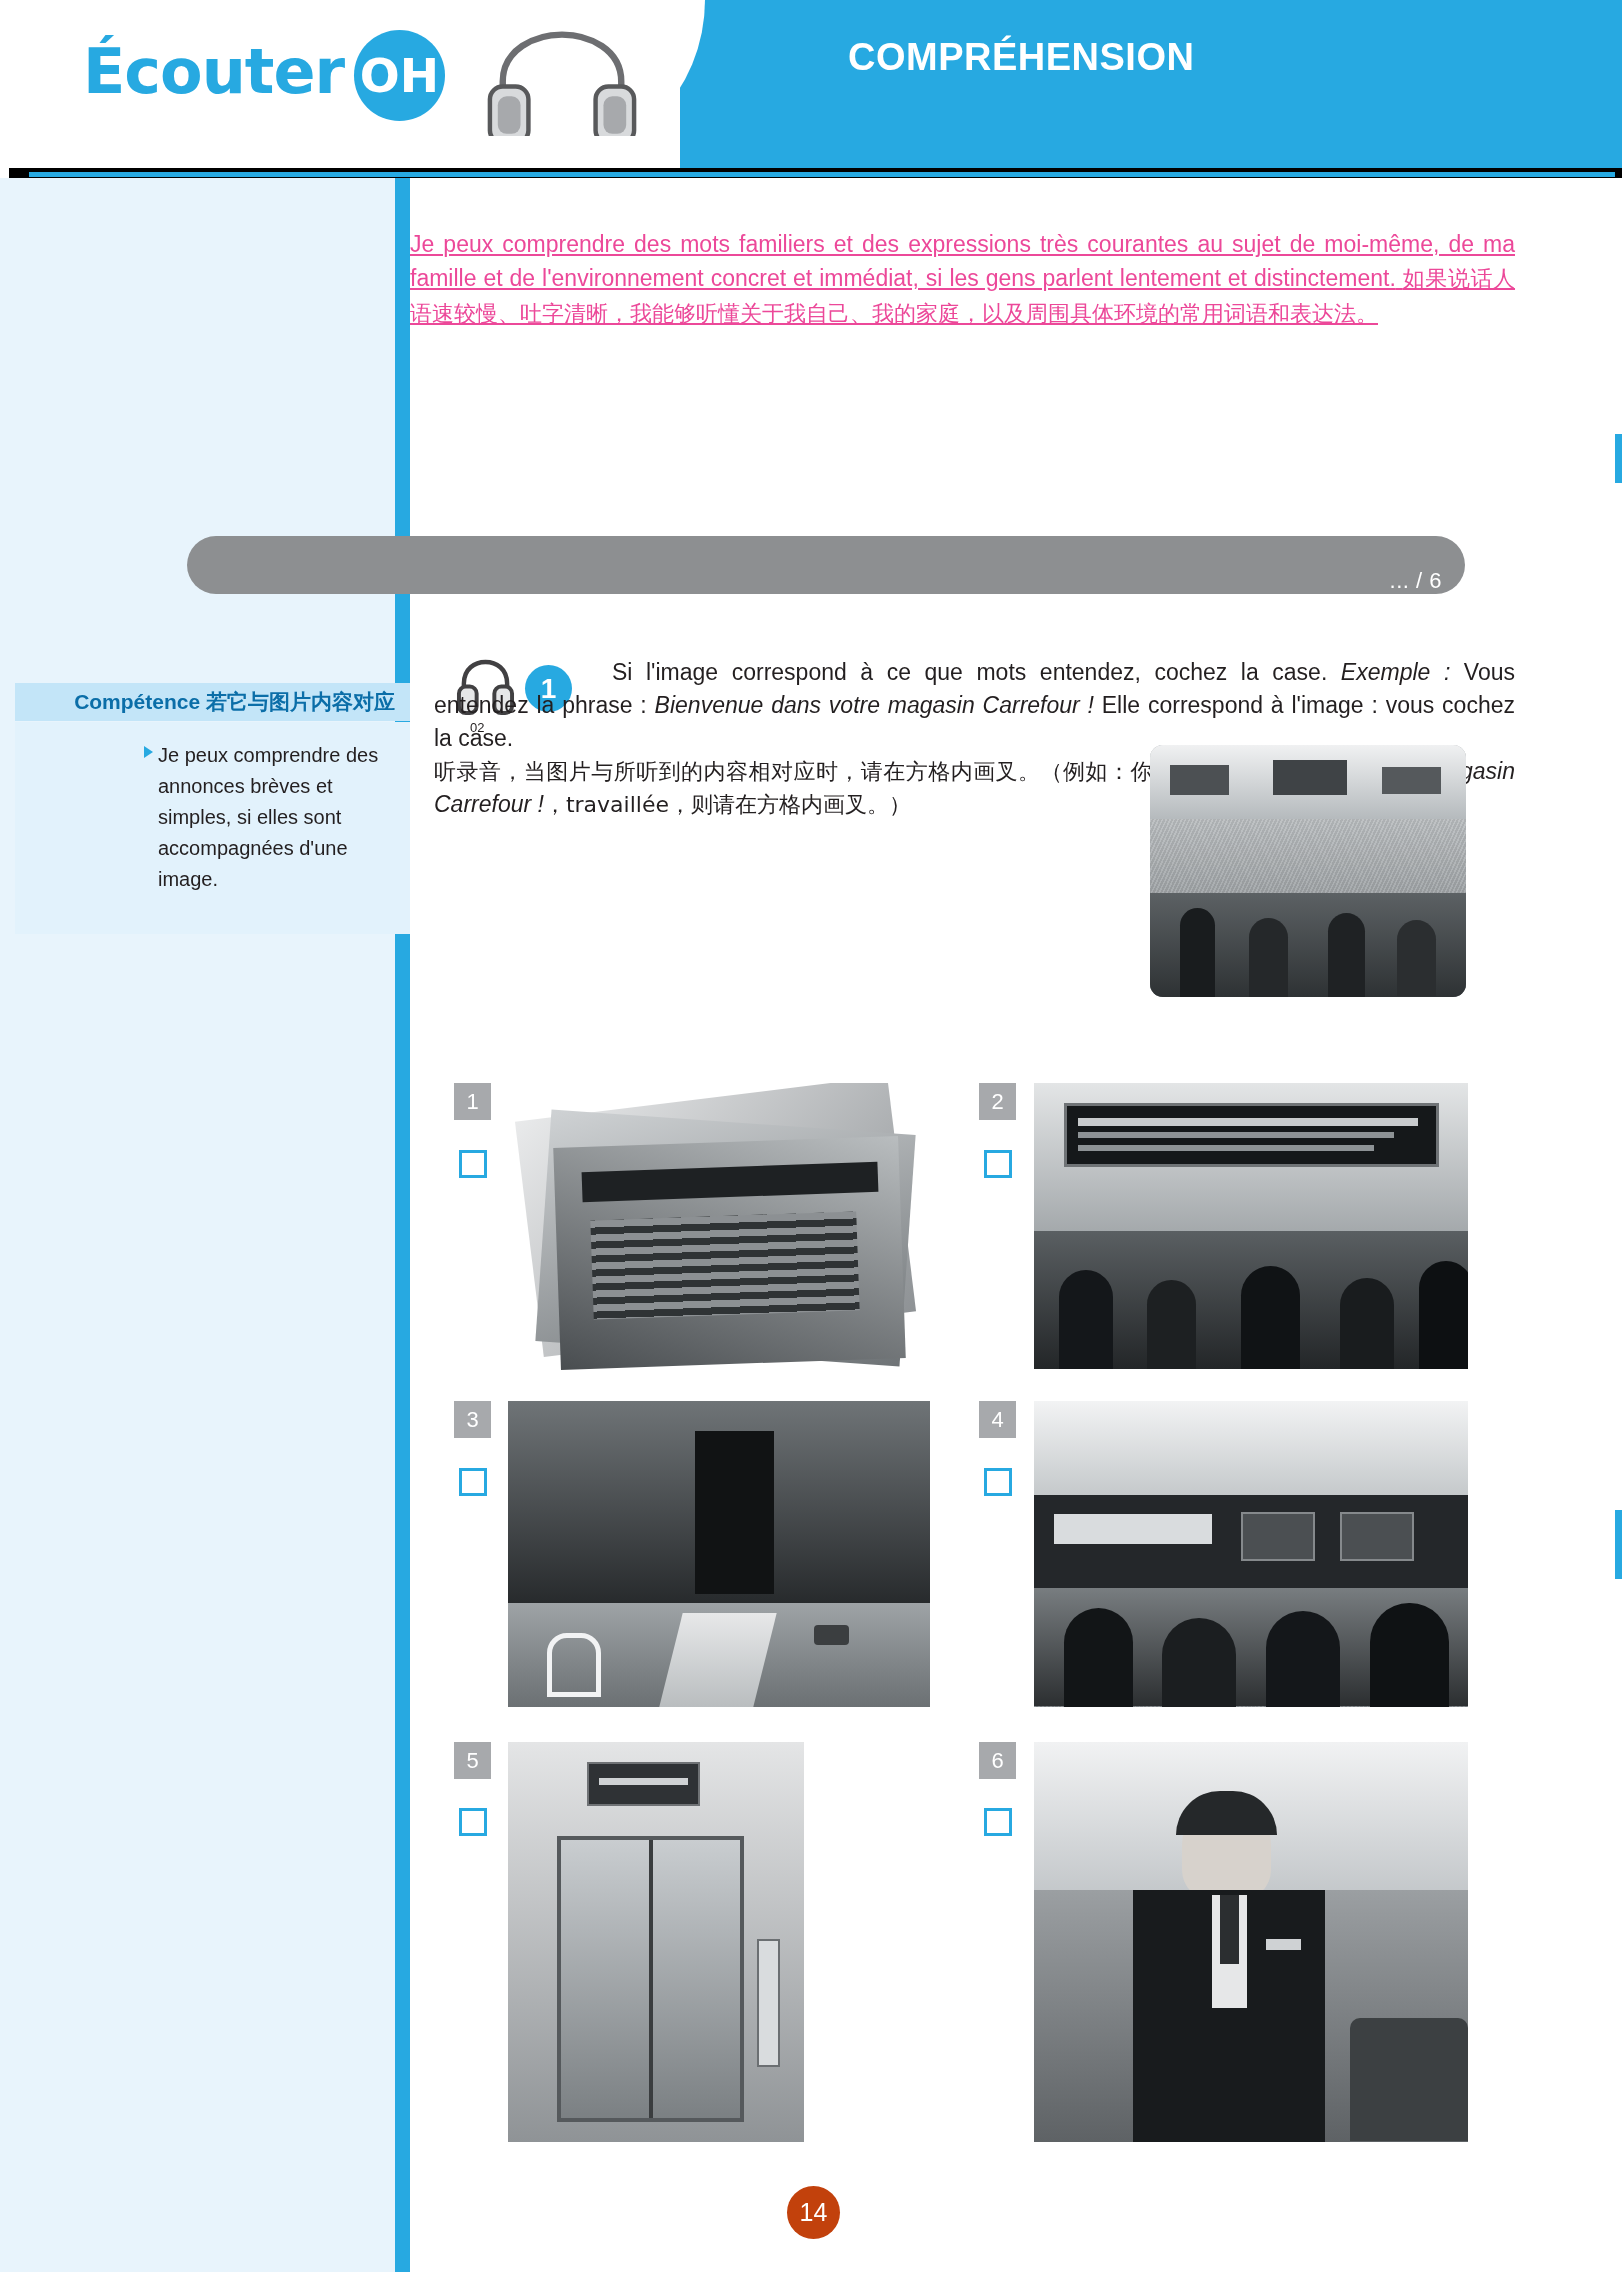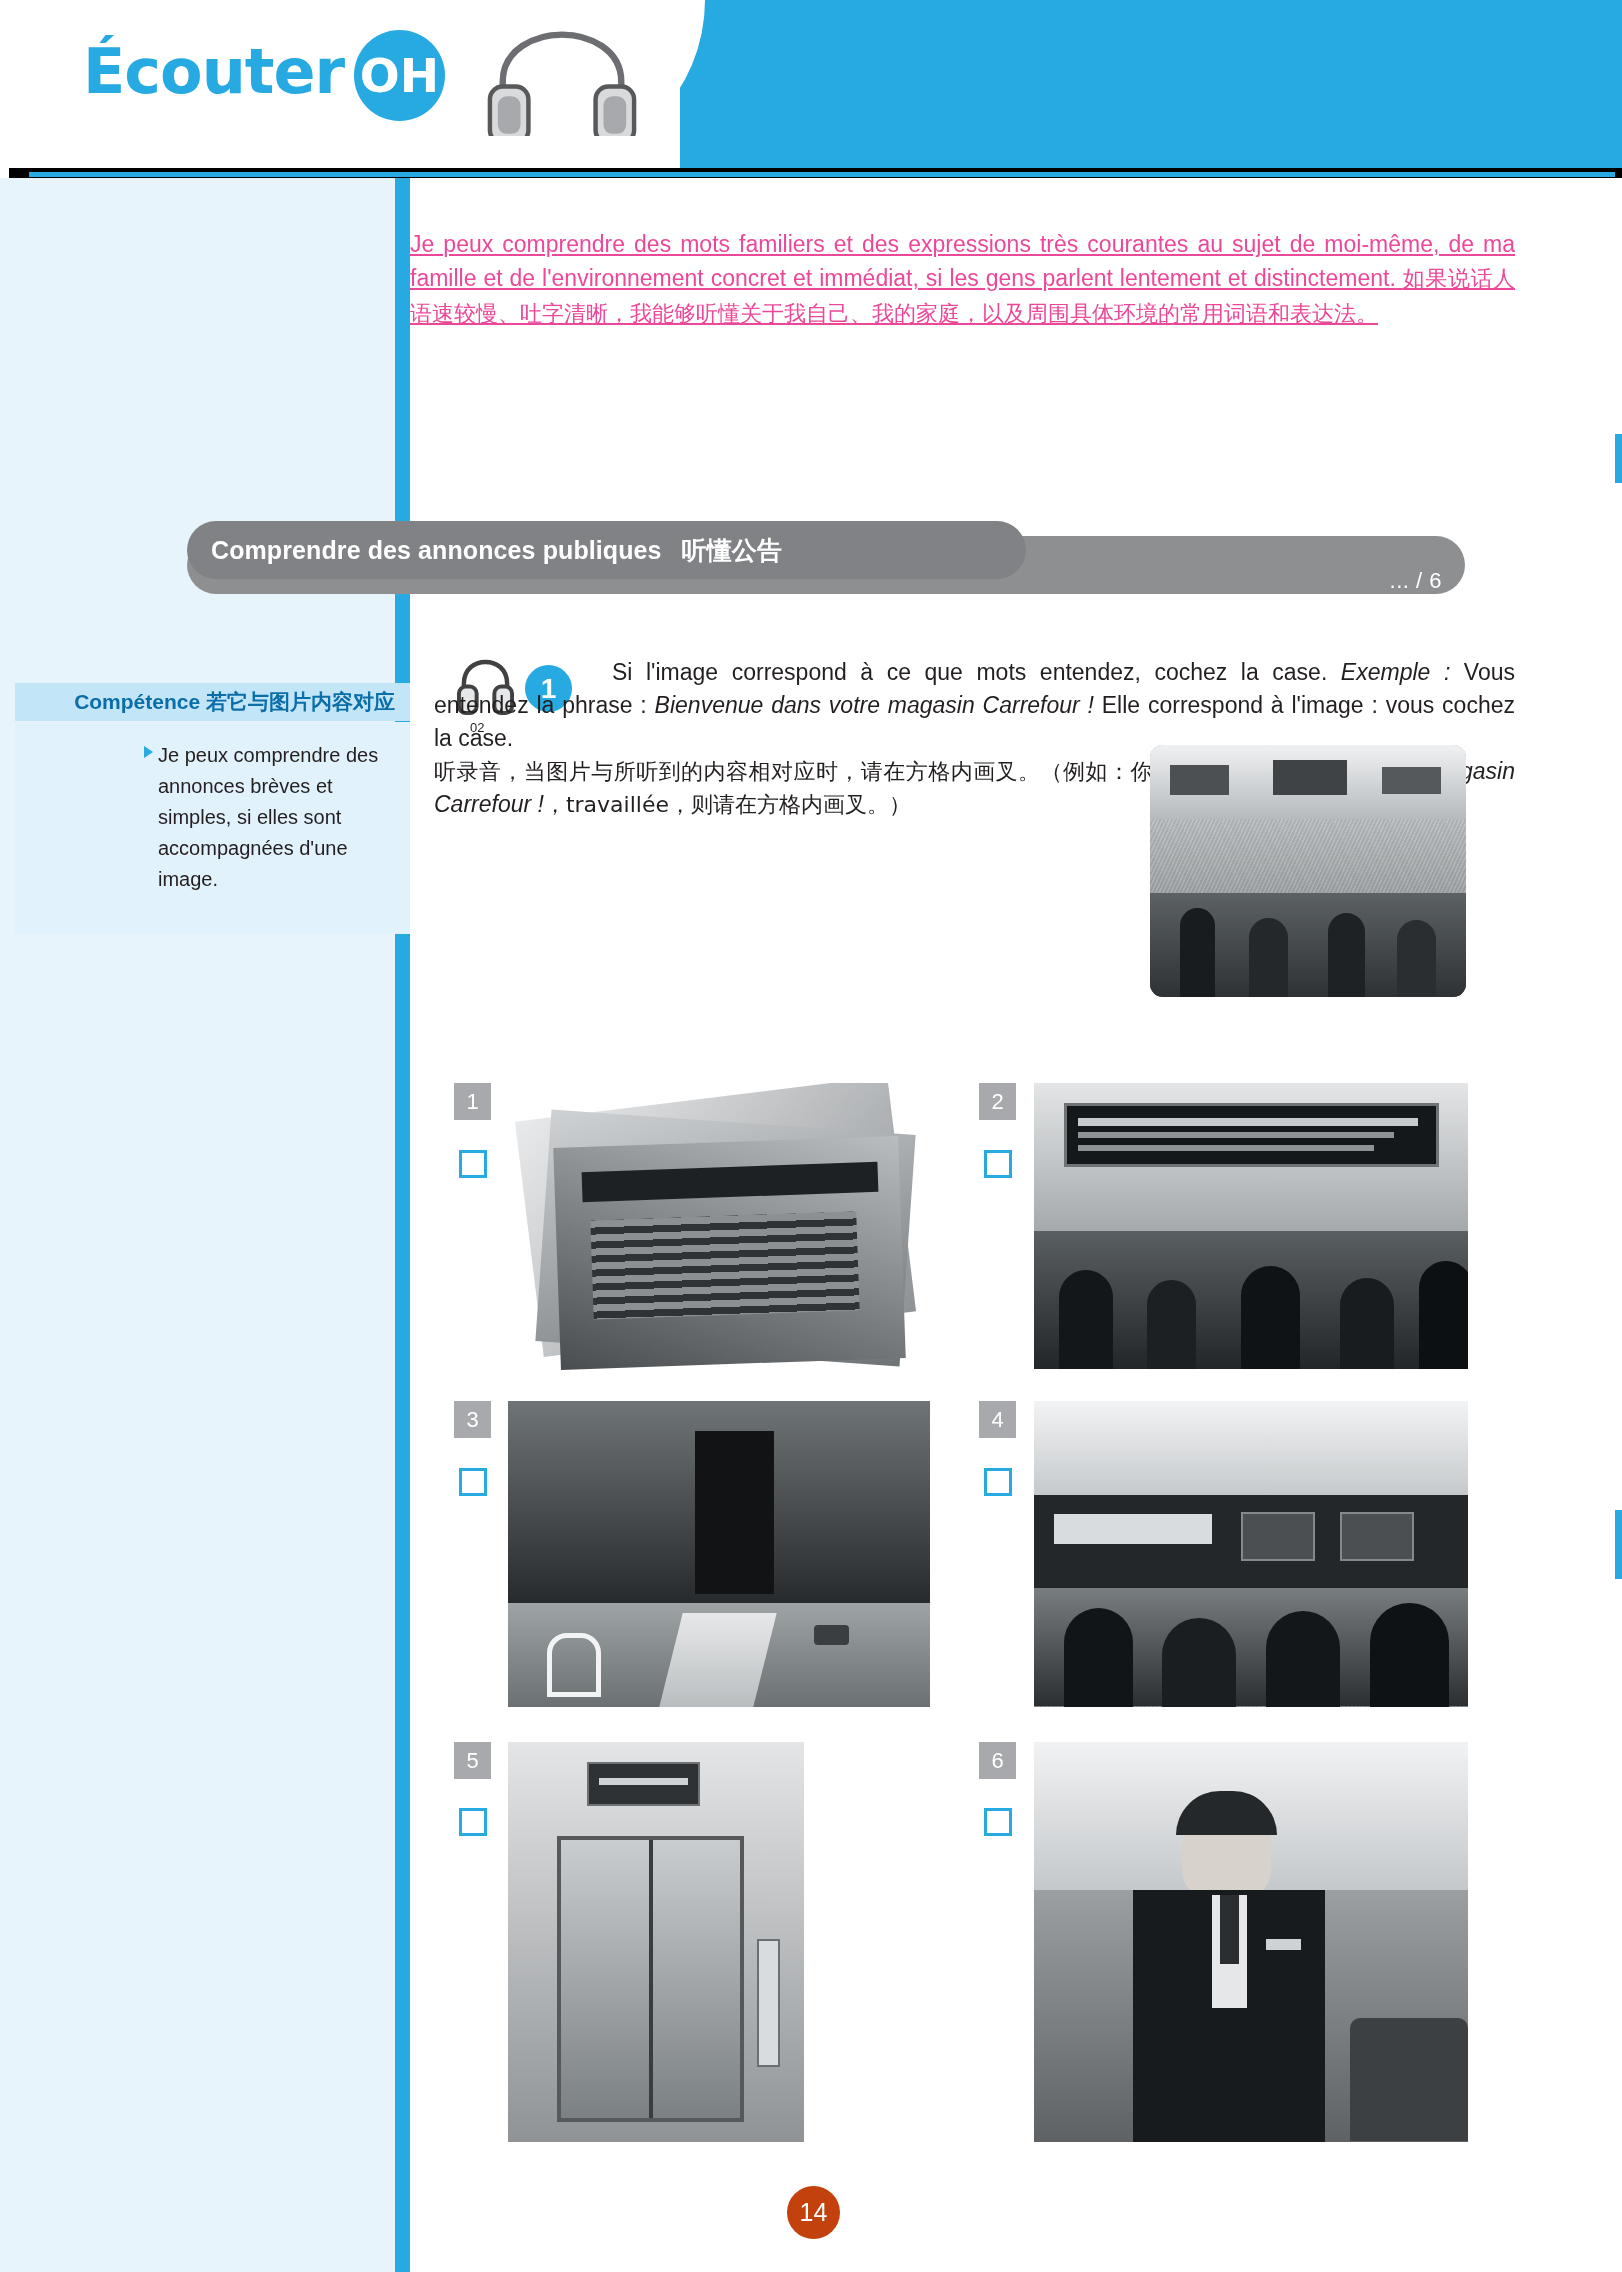--- a/index.html
+++ b/index.html
@@ -313,42 +313,39 @@
     <svg viewBox="0 0 320 220" width="158" height="109">
       <path d="M40 150 V110 C40 45 105 15 160 15 C215 15 280 45 280 110 V150" fill="none" stroke="#6d6e71" stroke-width="13"></path>
       <rect x="14" y="120" width="78" height="115" rx="26" fill="#d8dadc" stroke="#58595b" stroke-width="9"></rect>
       <rect x="228" y="120" width="78" height="115" rx="26" fill="#d8dadc" stroke="#58595b" stroke-width="9"></rect>
       <rect x="30" y="140" width="46" height="76" rx="18" fill="#a7a9ac"></rect>
       <rect x="244" y="140" width="46" height="76" rx="18" fill="#a7a9ac"></rect>
     </svg>
   </div>
 
   <div class="header-title">
+    <div>COMPRÉHENSION</div>
   </div>
   <div class="header-underline"></div>
 </div>
 
 <div class="left-rail"></div>
 <div class="page-body-bg"></div>
 <div class="left-rail-strip"></div>
 
 <div class="right-tick" style="top:434px;height:49px;"></div>
 <div class="right-tick" style="top:1510px;height:69px;"></div>
 
 <div class="descriptor">
   <span>Je peux comprendre des mots familiers et des expressions très courantes au sujet de moi-même, de ma famille et de l'environnement concret et immédiat, si les gens parlent lentement et distinctement.</span>
   <span class="cn">如果说话人语速较慢、吐字清晰，我能够听懂关于我自己、我的家庭，以及周围具体环境的常用词语和表达法。</span>
 </div>
 
 <div class="section-tab-wrap">
   <div class="section-tab-long"></div>
-  <div class="section-tab-front">
-    <span>Comprendre des annonces publiques</span>
-    <span class="cn">听懂公告</span>
-  </div>
   <div class="section-score">... / 6</div>
 </div>
 
 <div class="comp-box"></div>
 <div class="comp-header">Compétence 若它与图片内容对应</div>
 <div class="comp-arrow"></div>
 <div class="comp-text">Je peux comprendre des annonces brèves et simples, si elles sont accompagnées d'une image.</div>
 
 <div class="ex-headset">
   <svg viewBox="0 0 120 130" width="59" height="64">

